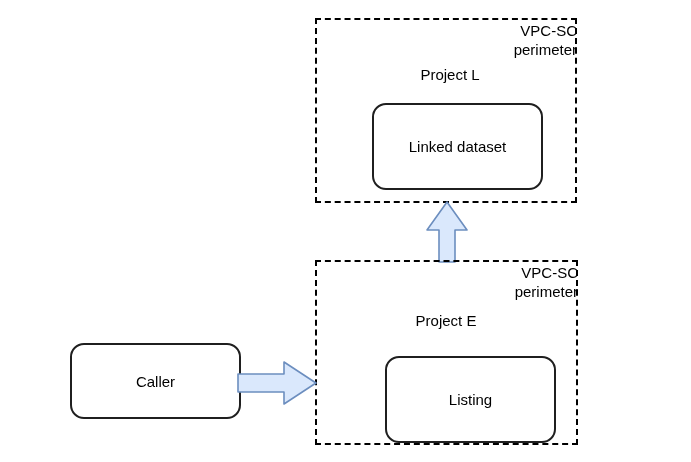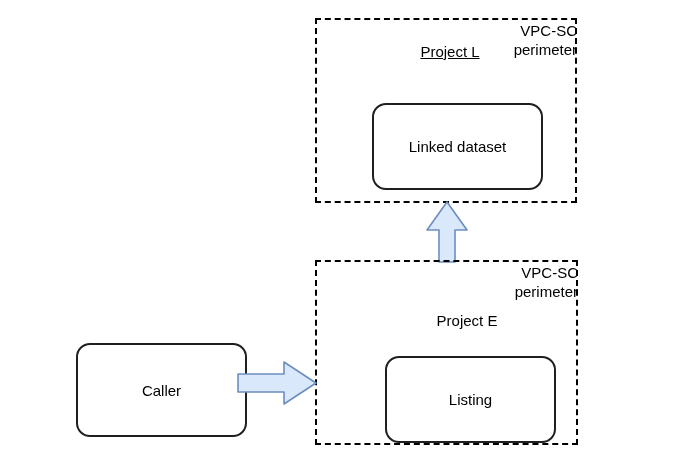--- a/index.html
+++ b/index.html
@@ -54,25 +54,25 @@
   }
   .label-right {
     text-align: right;
   }
   .label-center {
     text-align: center;
   }
 
   #vpcsc-top-line1 { left: 377px; top: 22px;  width: 200px; }
   #vpcsc-top-line2 { left: 377px; top: 41px;  width: 200px; }
-  #project-l-label { left: 350px; top: 43px;  width: 200px; text-decoration: underline; }
+  #project-l-label { left: 350px; top: 66px;  width: 200px; }
 
   #vpcsc-bot-line1 { left: 378px; top: 264px; width: 200px; }
   #vpcsc-bot-line2 { left: 378px; top: 283px; width: 200px; }
-  #project-e-label { left: 367px; top: 312px; width: 200px; }
+  #project-e-label { left: 346px; top: 312px; width: 200px; }
 
   #project-r-label { left: 52px;  top: 312px; width: 200px; }
 
   
   .node {
     position: absolute;
     box-sizing: border-box;
     border: 2px solid #1f1f1f;
     border-radius: 14px;
     background: #ffffff;
@@ -88,24 +88,24 @@
     width: 171px;
     height: 87px;
   }
   #node-listing {
     left: 385px;
     top: 356px;
     width: 171px;
     height: 87px;
   }
   #node-caller {
-    left: 76px;
+    left: 70px;
     top: 343px;
     width: 171px;
-    height: 94px;
+    height: 76px;
   }
 
   
   .arrow-svg {
     position: absolute;
     overflow: visible;
   }
   #arrow-up-svg {
     left: 425px;
     top: 200px;

